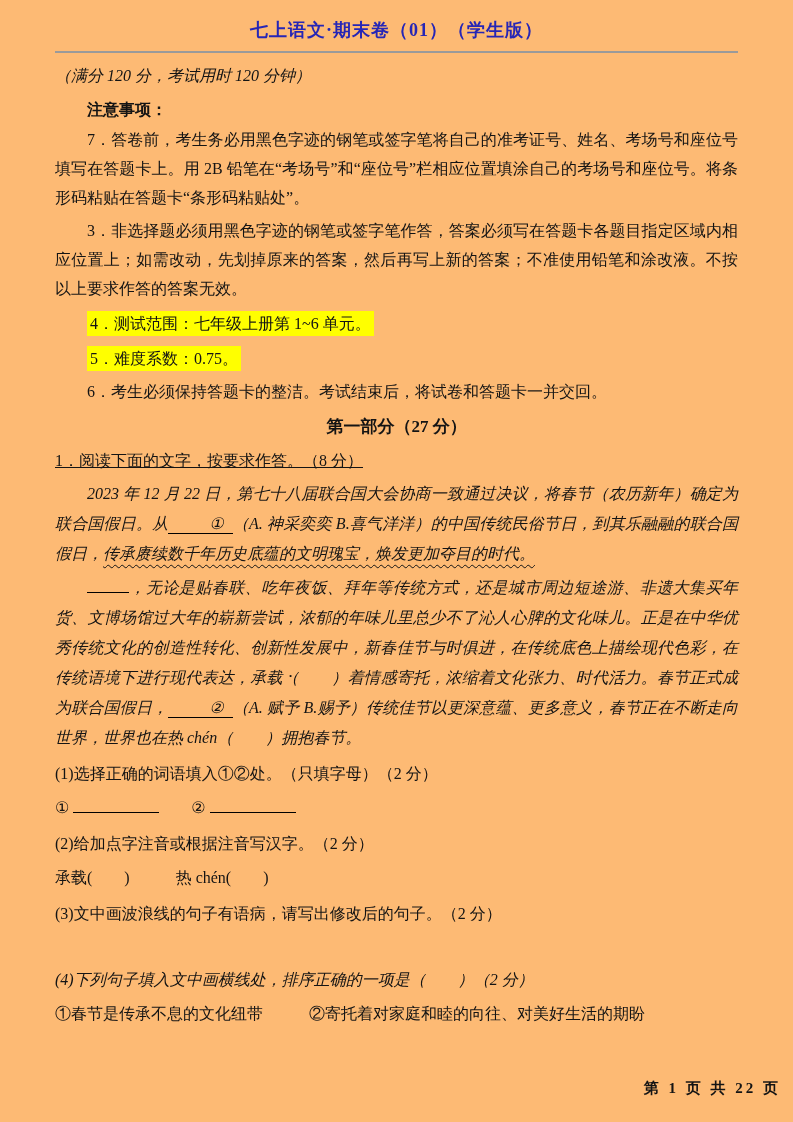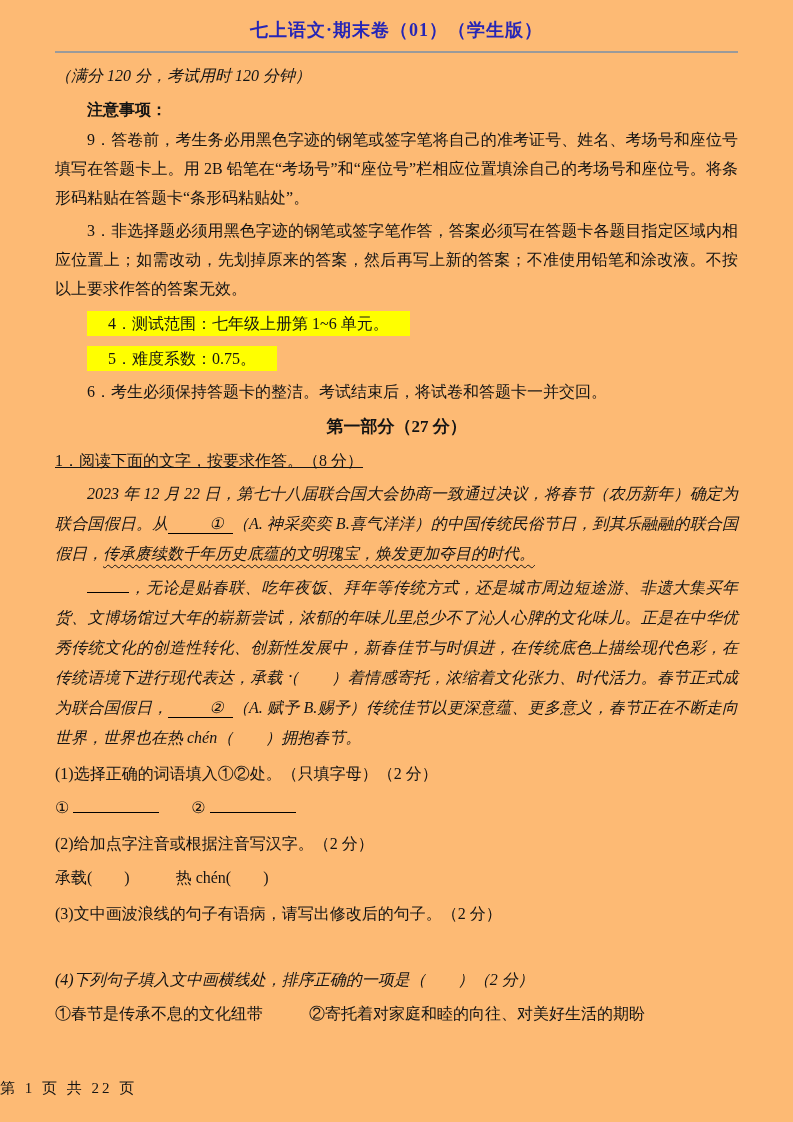--- a/index.html
+++ b/index.html
@@ -21,21 +21,21 @@
     font-style:italic; font-size:16px; margin-top:13px;
   }
   .notice-heading {
     font-weight:bold; font-size:16px; margin-top:13px; text-indent:2em;
   }
   p.notice {
     margin:4px 0 0 0; line-height:29px; font-size:16px;
     text-indent:2em; text-align:justify;
   }
   p.hl-line { margin:6px 0 0 0; line-height:29px; font-size:16px; text-indent:2em; }
-  .hl { padding:4px 21px; }
+  .hl { padding:4px 3px; }
   .section-title { text-align:center; font-weight:bold; font-size:17px; margin-top:9px; }
   .stem { margin:8px 0 0 0; font-size:16px; line-height:29px;text-decoration:underline; }
   p.passage {
     font-style:italic; font-size:16px; line-height:30px;
     text-align:justify; text-indent:2em; margin:4px 0 0 0;
   }
   .circ-u {
     display:inline-block; border-bottom:1px solid #000;
     padding:0 9px; line-height:1.1;
   }
@@ -53,36 +53,36 @@
     height:1.05em; vertical-align:baseline;
   }
   .blank-sm { width:42px; }
   .blank-lg { width:86px; }
   .gap  { display:inline-block; width:32px; }
   .gap2 { display:inline-block; width:46px; }
   .subq { margin:6px 0 0 0; font-size:16px; line-height:30px; }
   .q4   { margin-top:36px;font-style:italic; }
   .answer-line { margin:4px 0 0 0; font-size:16px; line-height:30px; }
   .footer {
-    position:absolute; bottom:24px; left:0; right:4px;
-    text-align:left; font-size:15px; letter-spacing:3px;
+    position:absolute; bottom:24px; left:0; right:12px;
+    text-align:right; font-size:15px; letter-spacing:3px;font-weight:bold;
   }
 </style>
 </head>
 <body>
 
 <div class="page">
 
   <div class="title" style="color: rgb(38, 38, 182);">七上语文·期末卷（01）（学生版）</div>
   <hr class="rule" style="border-top-color: rgb(154, 154, 154);">
   <div class="subtitle">（满分 120 分，考试用时 120 分钟）</div>
 
   <div class="notice-heading">注意事项：</div>
 
-  <p class="notice">9．答卷前，考生务必用黑色字迹的钢笔或签字笔将自己的准考证号、姓名、考场号和座位号填写在答题卡上。用 2B 铅笔在“考场号”和“座位号”栏相应位置填涂自己的考场号和座位号。将条形码粘贴在答题卡“条形码粘贴处”。</p>
+  <p class="notice">7．答卷前，考生务必用黑色字迹的钢笔或签字笔将自己的准考证号、姓名、考场号和座位号填写在答题卡上。用 2B 铅笔在“考场号”和“座位号”栏相应位置填涂自己的考场号和座位号。将条形码粘贴在答题卡“条形码粘贴处”。</p>
   <p class="notice">3．非选择题必须用黑色字迹的钢笔或签字笔作答，答案必须写在答题卡各题目指定区域内相应位置上；如需改动，先划掉原来的答案，然后再写上新的答案；不准使用铅笔和涂改液。不按以上要求作答的答案无效。</p>
   <p class="hl-line"><span class="hl" style="background: rgb(255, 255, 0);">4．测试范围：七年级上册第 1~6 单元。</span></p>
   <p class="hl-line"><span class="hl" style="background: rgb(255, 255, 0);">5．难度系数：0.75。</span></p>
   <p class="notice">6．考生必须保持答题卡的整洁。考试结束后，将试卷和答题卡一并交回。</p>
 
   <div class="section-title">第一部分（27 分）</div>
 
   <p class="stem">1．阅读下面的文字，按要求作答。（8 分）</p>
 
   <p class="passage"><span>2023 年 12 月 22 日，第七十八届联合国大会协商一致通过决议，将春节（农历新年）确定为联合国假日。从</span><span class="circ-u">①</span><span>（A. 神采奕奕 B.喜气洋洋）的中国传统民俗节日，到其乐融融的联合国假日，</span><span class="wavy">传承赓续数千年历史底蕴的文明瑰宝，焕发更加夺目的时代。</span></p>

